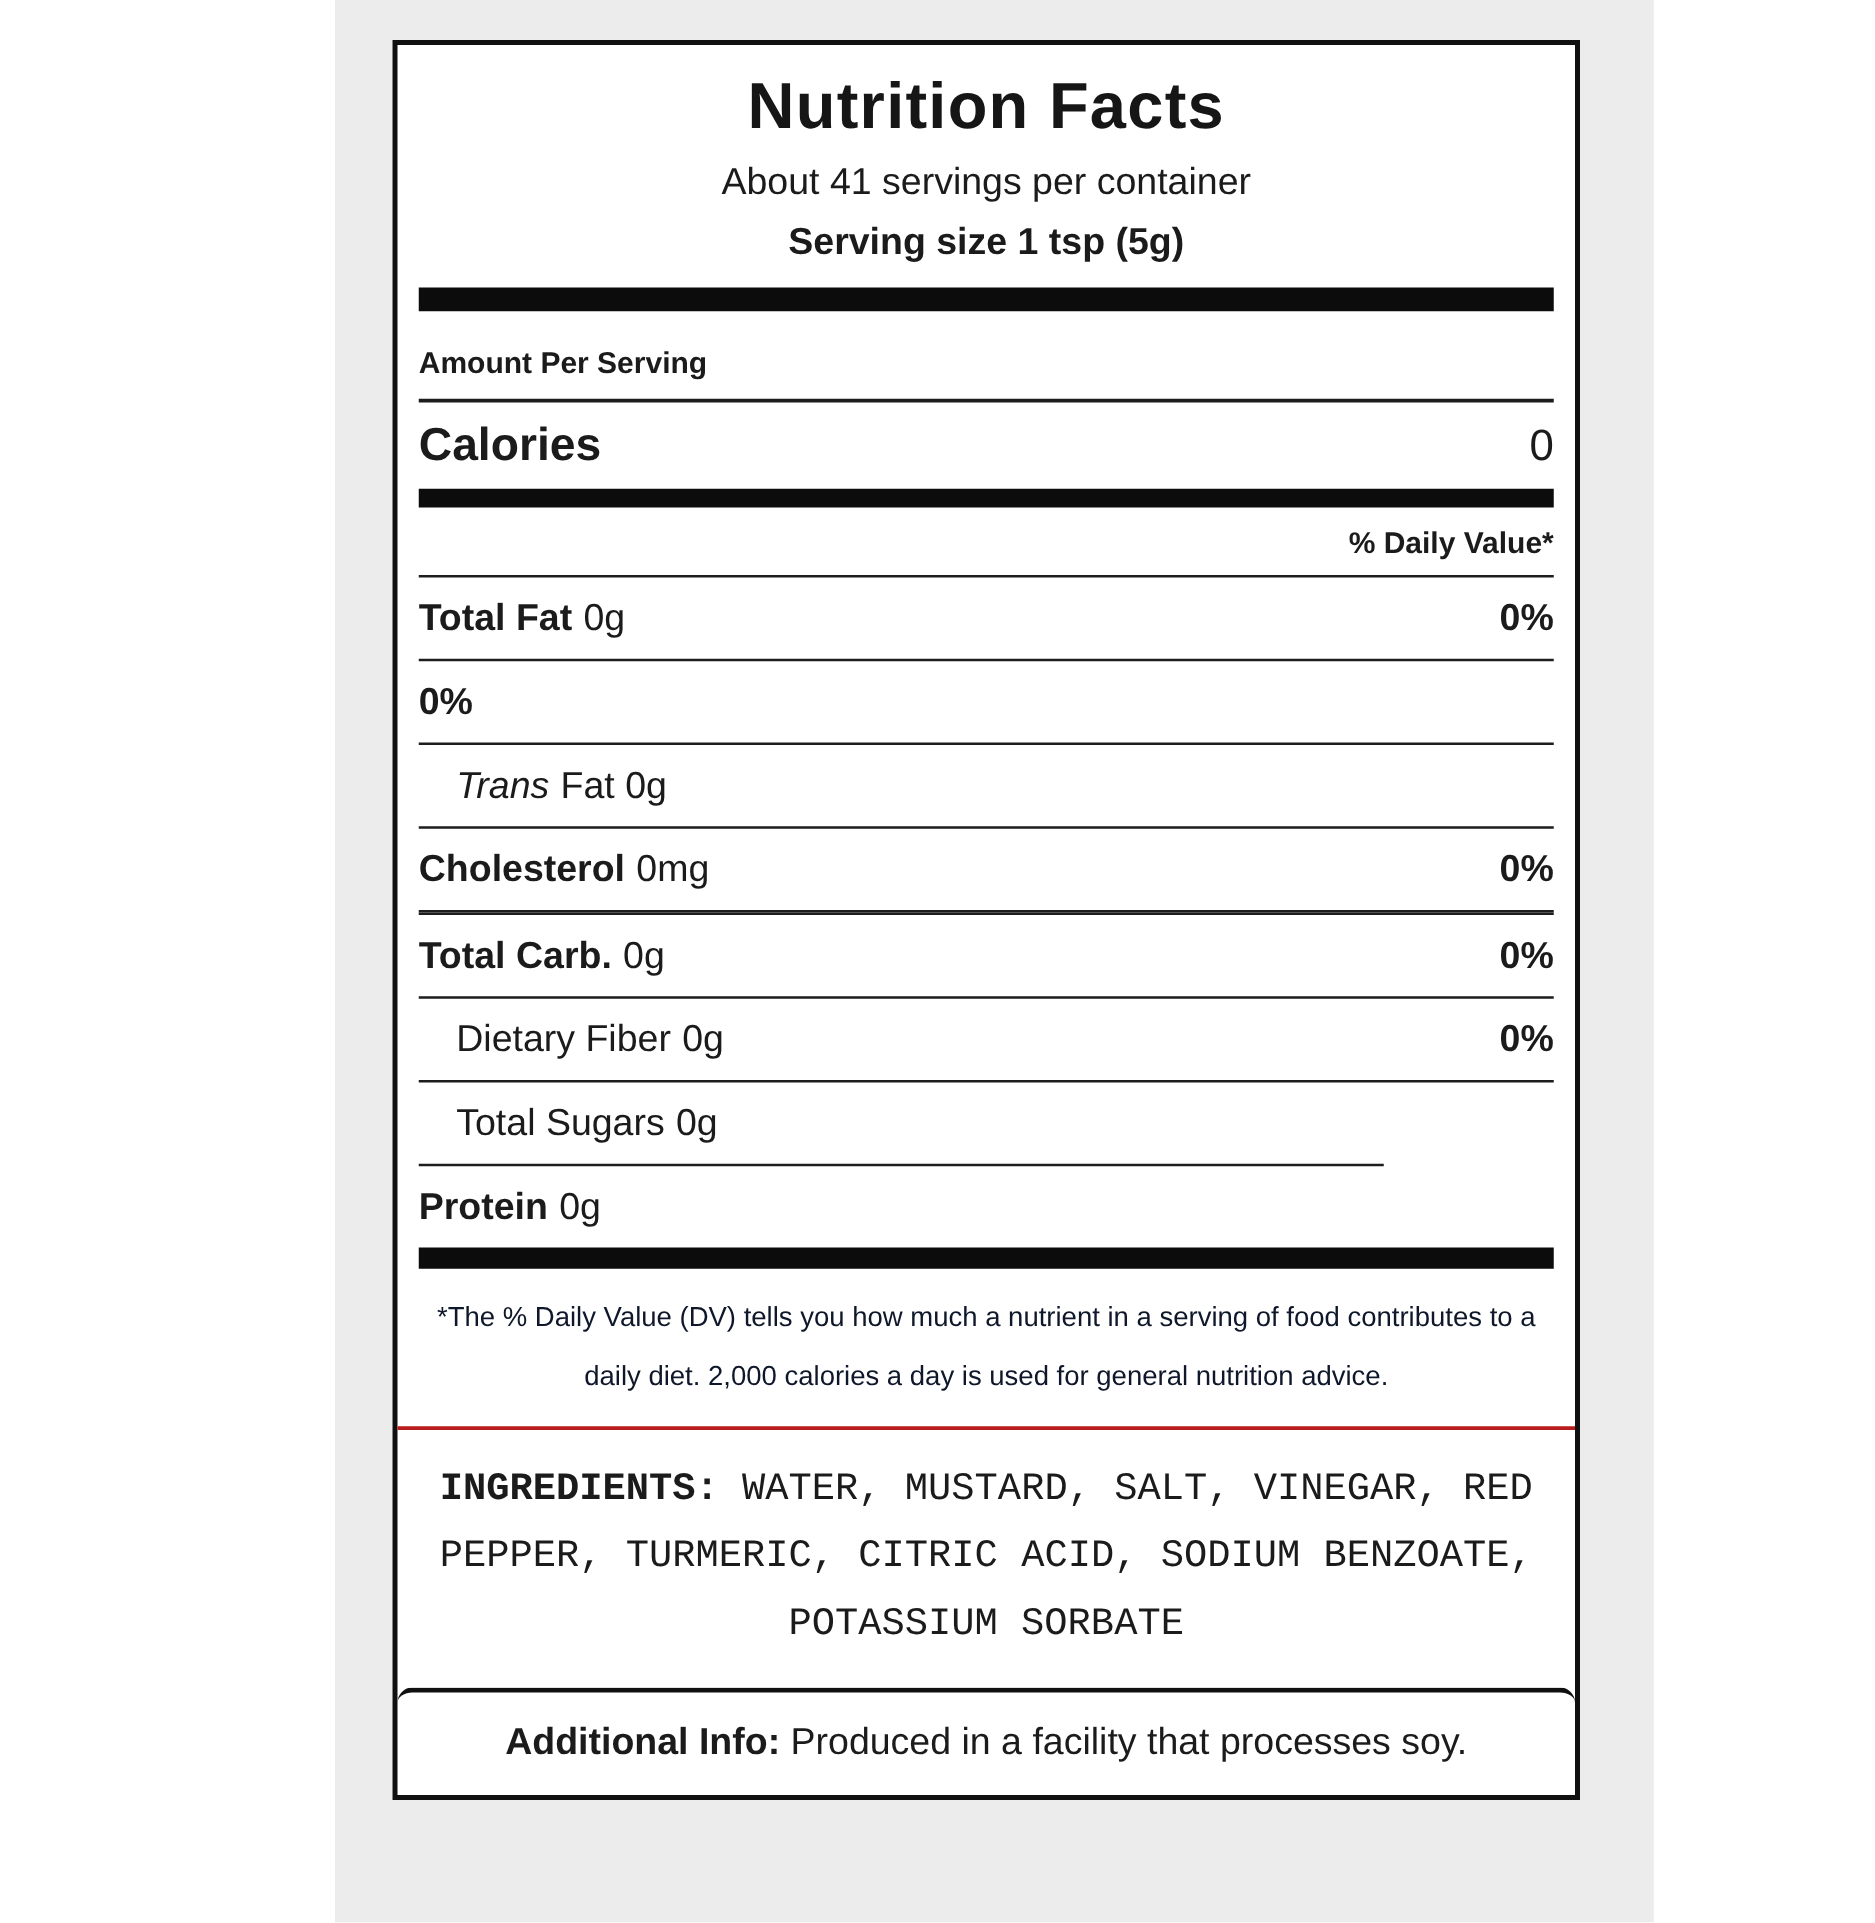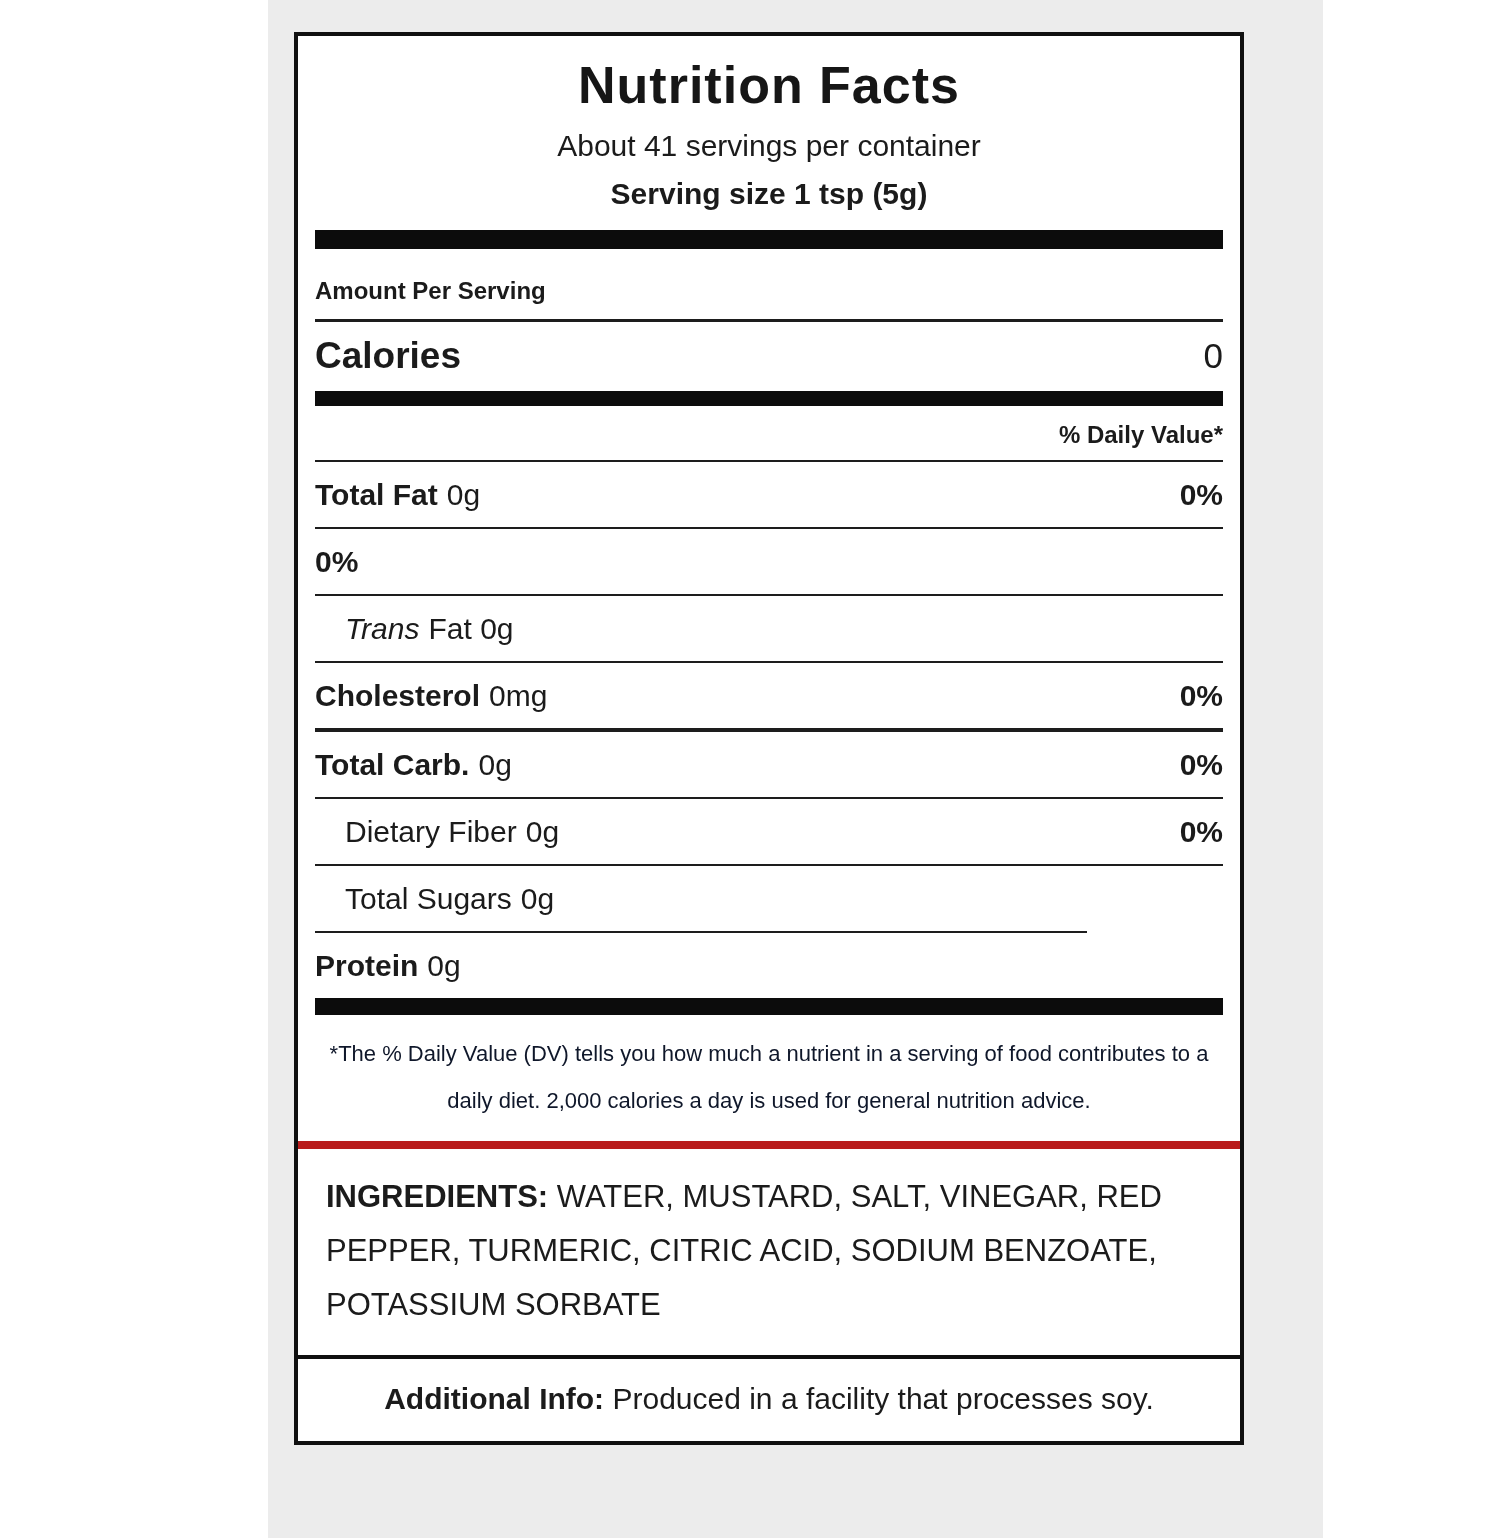--- a/index.html
+++ b/index.html
@@ -12,21 +12,21 @@
     overflow: hidden;
   }
   .gray-panel {
     position: absolute;
     left: 268px; top: 0;
     width: 1055px; height: 1538px;
     background: #ececec;
   }
   .nf-label {
     position: absolute;
-    left: 294px; top: 32px;
+    left: 314px; top: 32px;
     width: 950px;
     background: #ffffff;
     border: 4px solid #101010;
   }
   .section-main { padding: 14px 17px 0 17px; }
   .nf-title {
     text-align: center;
     font-size: 52px;
     font-weight: 800;
     letter-spacing: 1px;
@@ -87,32 +87,35 @@
   .nut-row.indent .nm { padding-left: 30px; }
   .nut-row .dv { font-weight: 700; }
   .footnote {
     text-align: center;
     font-size: 22px;
     line-height: 47px;
     padding: 15px 4px 17px 4px;
     color: #0f172a;
   }
   .section-ingredients {
-    border-top: 8px solid #b91c1c;
+    border-top: 3px solid #b91c1c;
+    text-align: center;
     font-size: 31px;
     line-height: 54px;
     padding: 21px 28px 23px 28px;
+    font-family: Liberation Mono, monospace;
   }
   .section-ingredients .b { font-weight: 700; }
   .section-additional {
     border-top: 4px solid #101010;
     text-align: center;
     font-size: 30px;
     line-height: 38px;
     padding: 21px 20px 23px 20px;
+    border-radius: 12px;
   }
   .section-additional .b { font-weight: 700; }
 </style>
 </head>
 <body>
 
 <div class="gray-panel"></div>
 
 <div class="nf-label">
 

